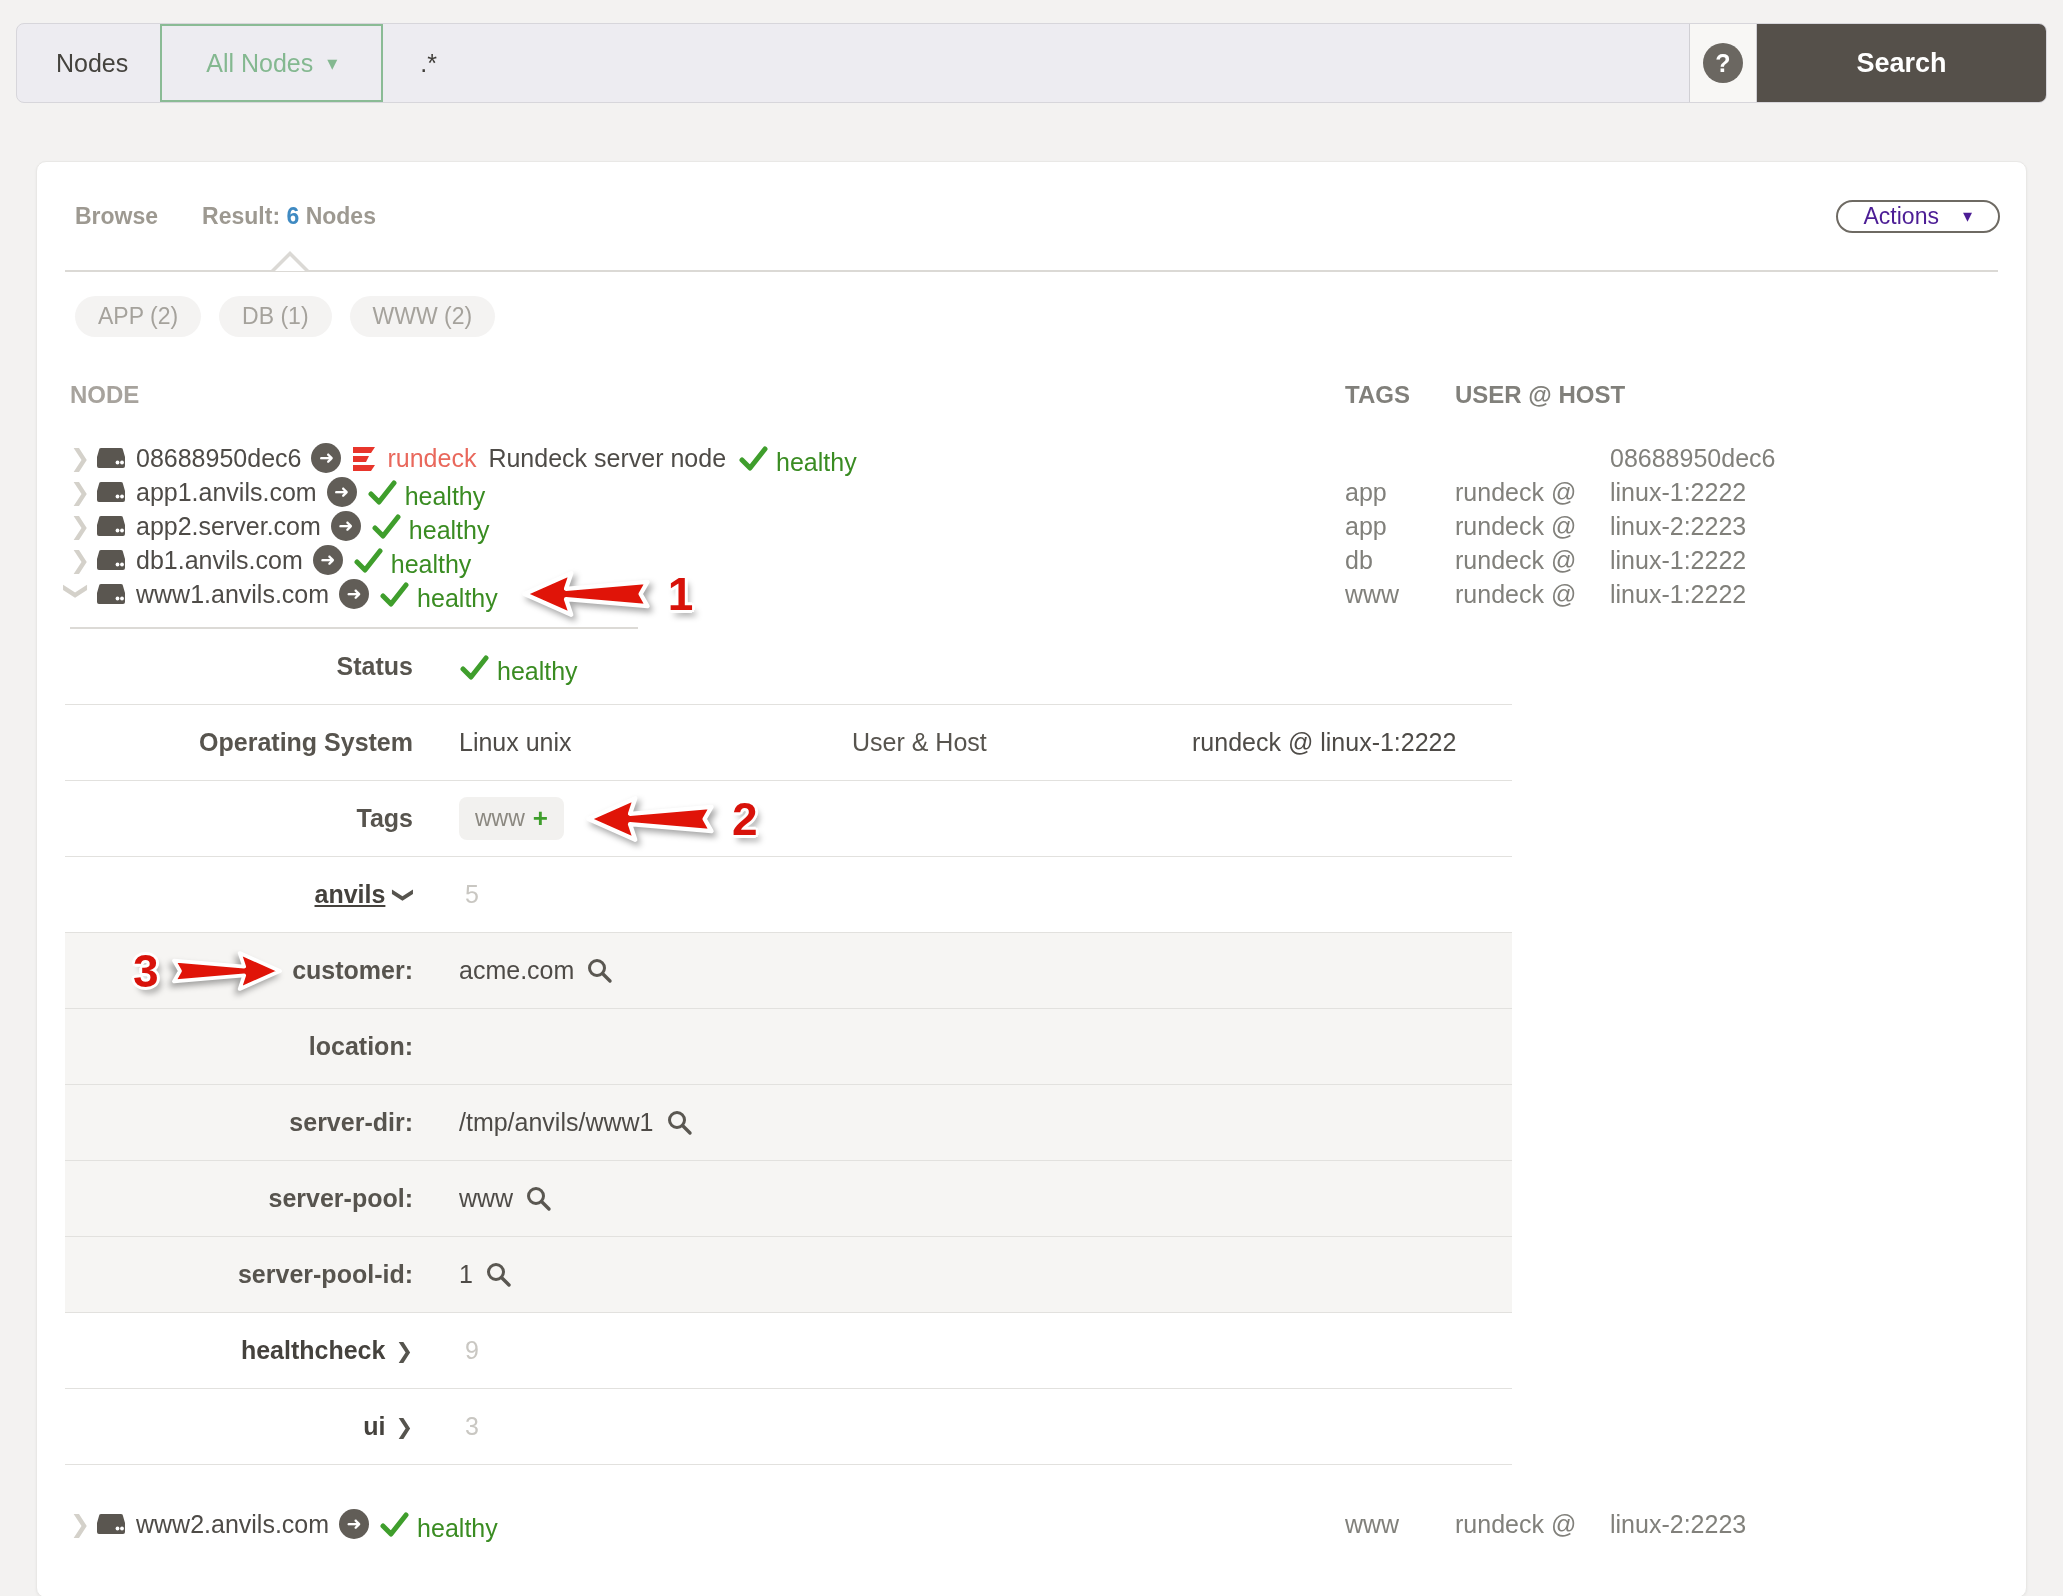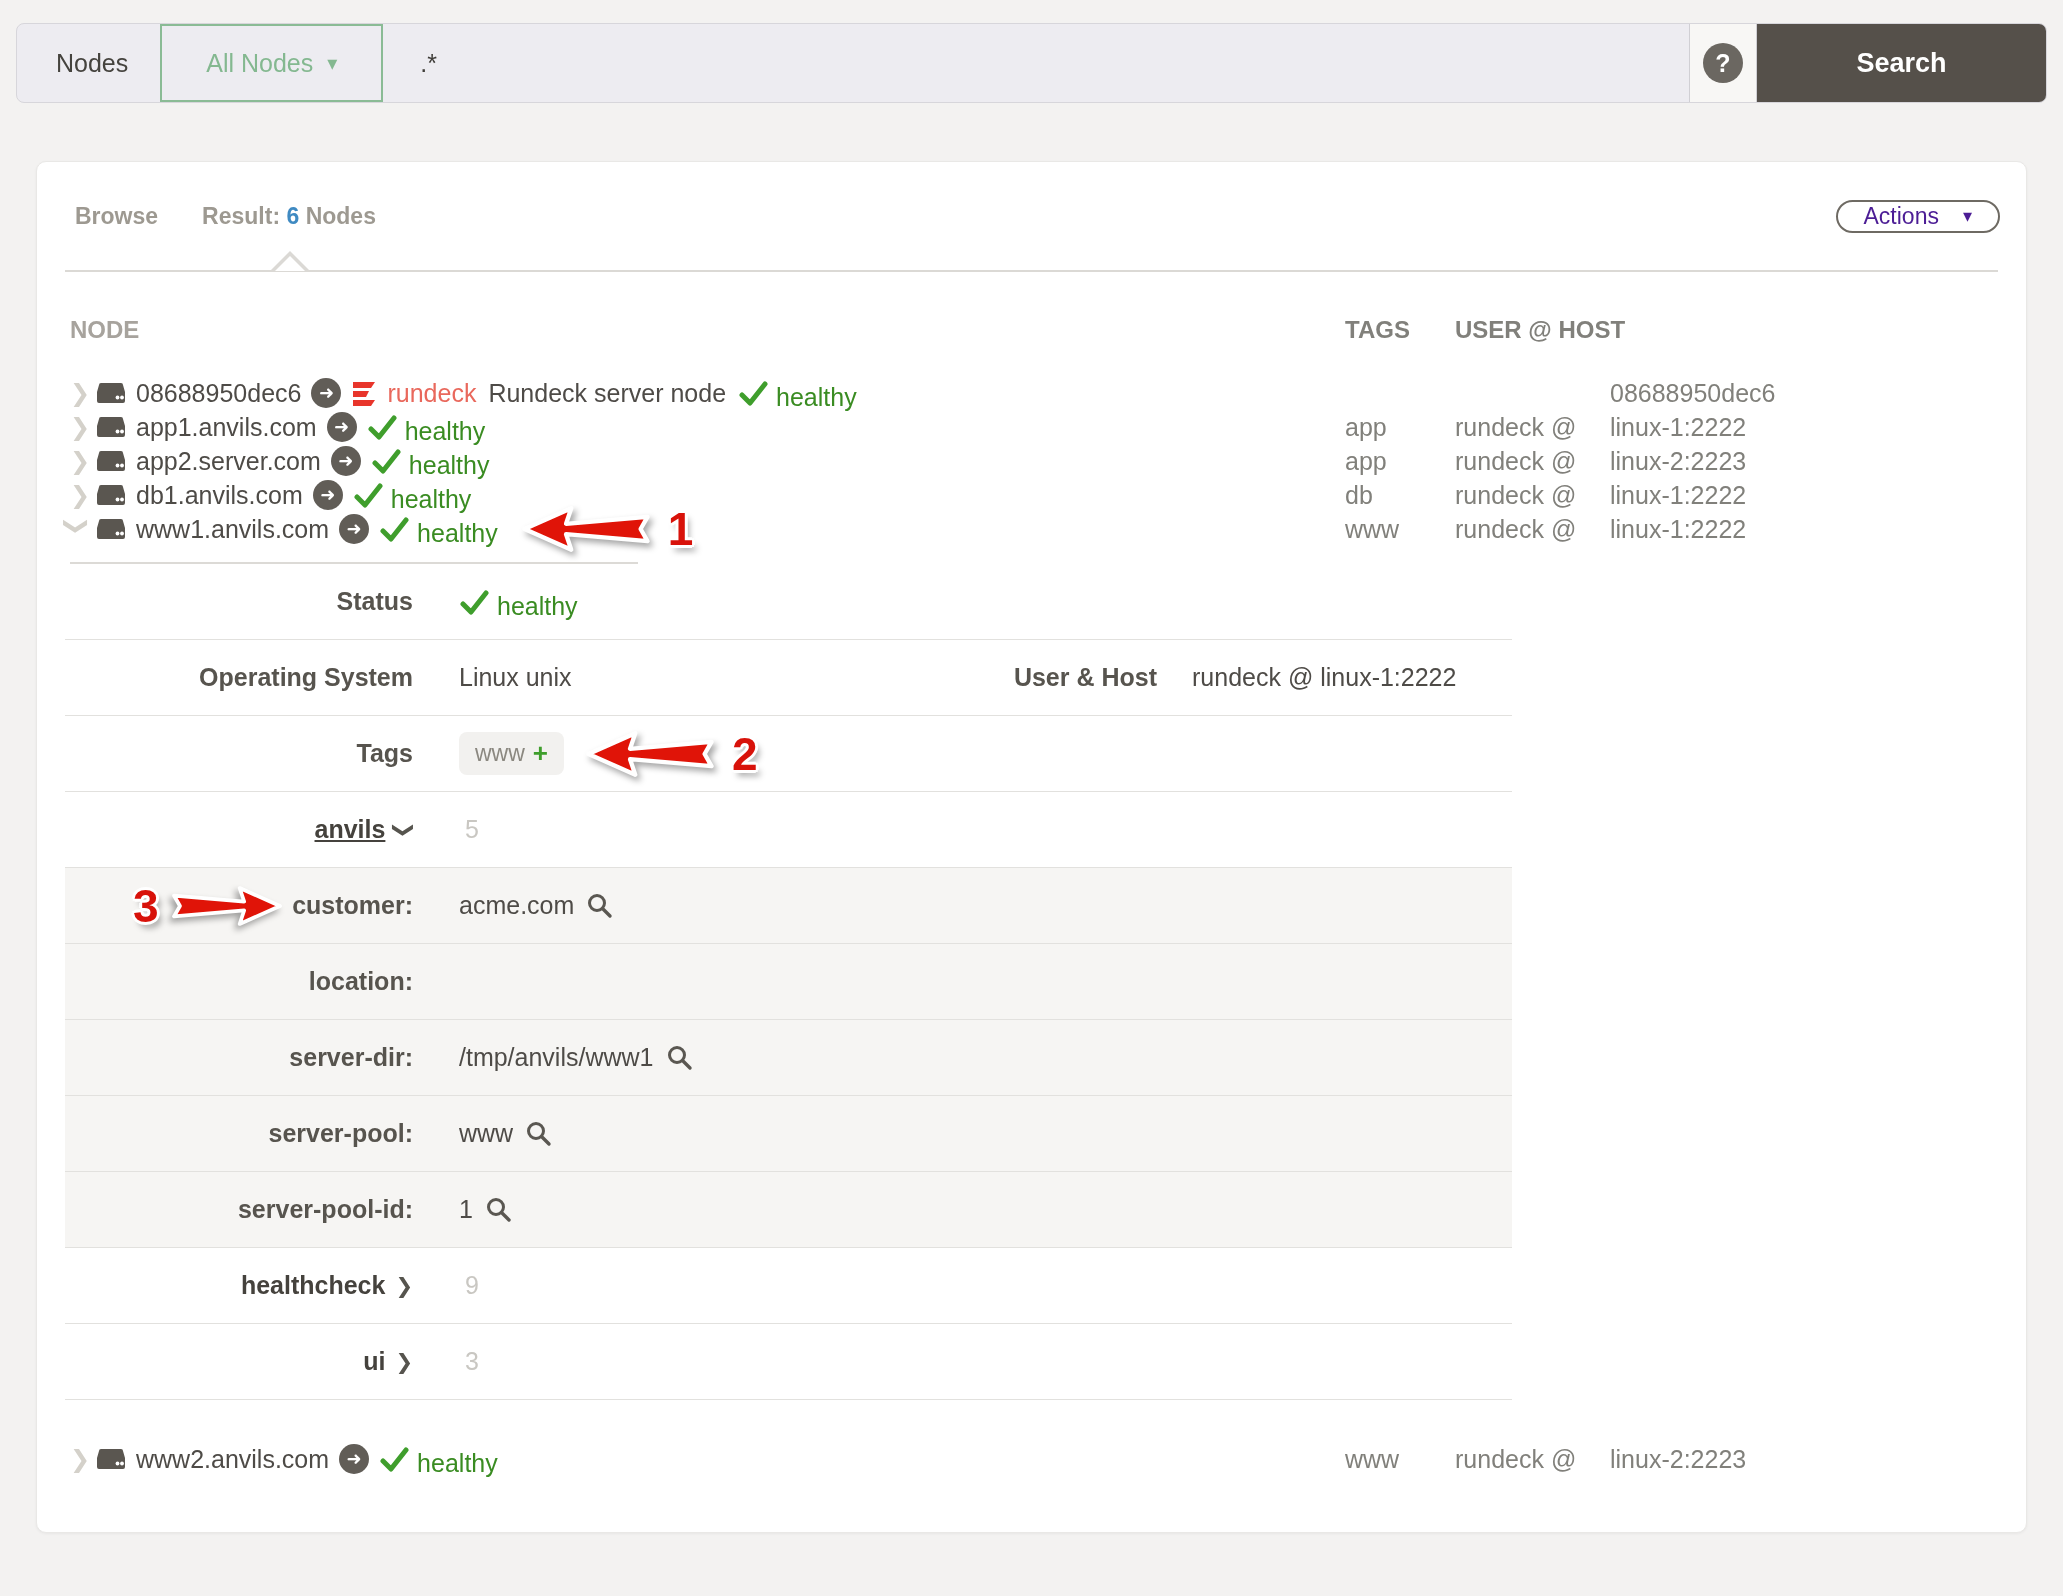--- a/index.html
+++ b/index.html
@@ -121,21 +121,21 @@
   .detail { width: 1447px; }
   .drow {
     display: flex; align-items: center; height: 76px;
     border-bottom: 1px solid #e2e1de; font-size: 25px; position: relative;
   }
   .drow.gray { background: #f6f5f3; }
   .dlabel { width: 348px; flex: none; text-align: right; font-weight: bold; color: #57544e;
             display: flex; justify-content: flex-end; align-items: center; }
   .dvalue { margin-left: 46px; display: flex; align-items: center; color: #4e4b47; }
   .dcount { margin-left: 52px; color: #c9c7c2; }
-  .uh-label { position: absolute; left: 787px; width: 305px; text-align: right; font-weight: bold; color: #57544e; }
+  .uh-label { position: absolute; left: 787px; width: 305px; text-align: left; font-weight: normal; color: #57544e; }
   .uh-value { position: absolute; left: 1127px; color: #4e4b47; }
   .tagpill {
     display: inline-flex; align-items: center; gap: 8px; background: #f2f1ef;
     border-radius: 8px; padding: 6px 16px; cursor: pointer;
   }
   .tagpill .tp-text { color: #8b8880; font-size: 23px; }
   .tagpill .tp-plus { color: #3f9e2c; font-weight: bold; font-size: 26px; }
   .grp-link { color: #45423d; font-weight: 600; text-decoration: underline; cursor: pointer; }
   .grp-caret { color: #56544e; font-size: 21px; margin-left: 10px; display: inline-block; cursor: pointer; }
   .grp-caret.down { transform: rotate(90deg); }
@@ -190,20 +190,25 @@
       <span class="caret">▾</span>
     </div>
   </div>
 
   <div class="tabline-wrap">
     <div class="tabline"></div>
     <div class="notch-outer"></div>
     <div class="notch-inner"></div>
   </div>
 
+  <div class="pills">
+    <div class="pill">APP (2)</div>
+    <div class="pill">DB (1)</div>
+    <div class="pill">WWW (2)</div>
+  </div>
 
   <div class="content">
     <div class="ntable">
 
       <div class="nheader">
         <div class="cell-node">NODE</div>
         <div class="cell-tags">TAGS</div>
         <div class="cell-user" style="width:310px;">USER @ HOST</div>
         <div class="cell-host"></div>
       </div>

